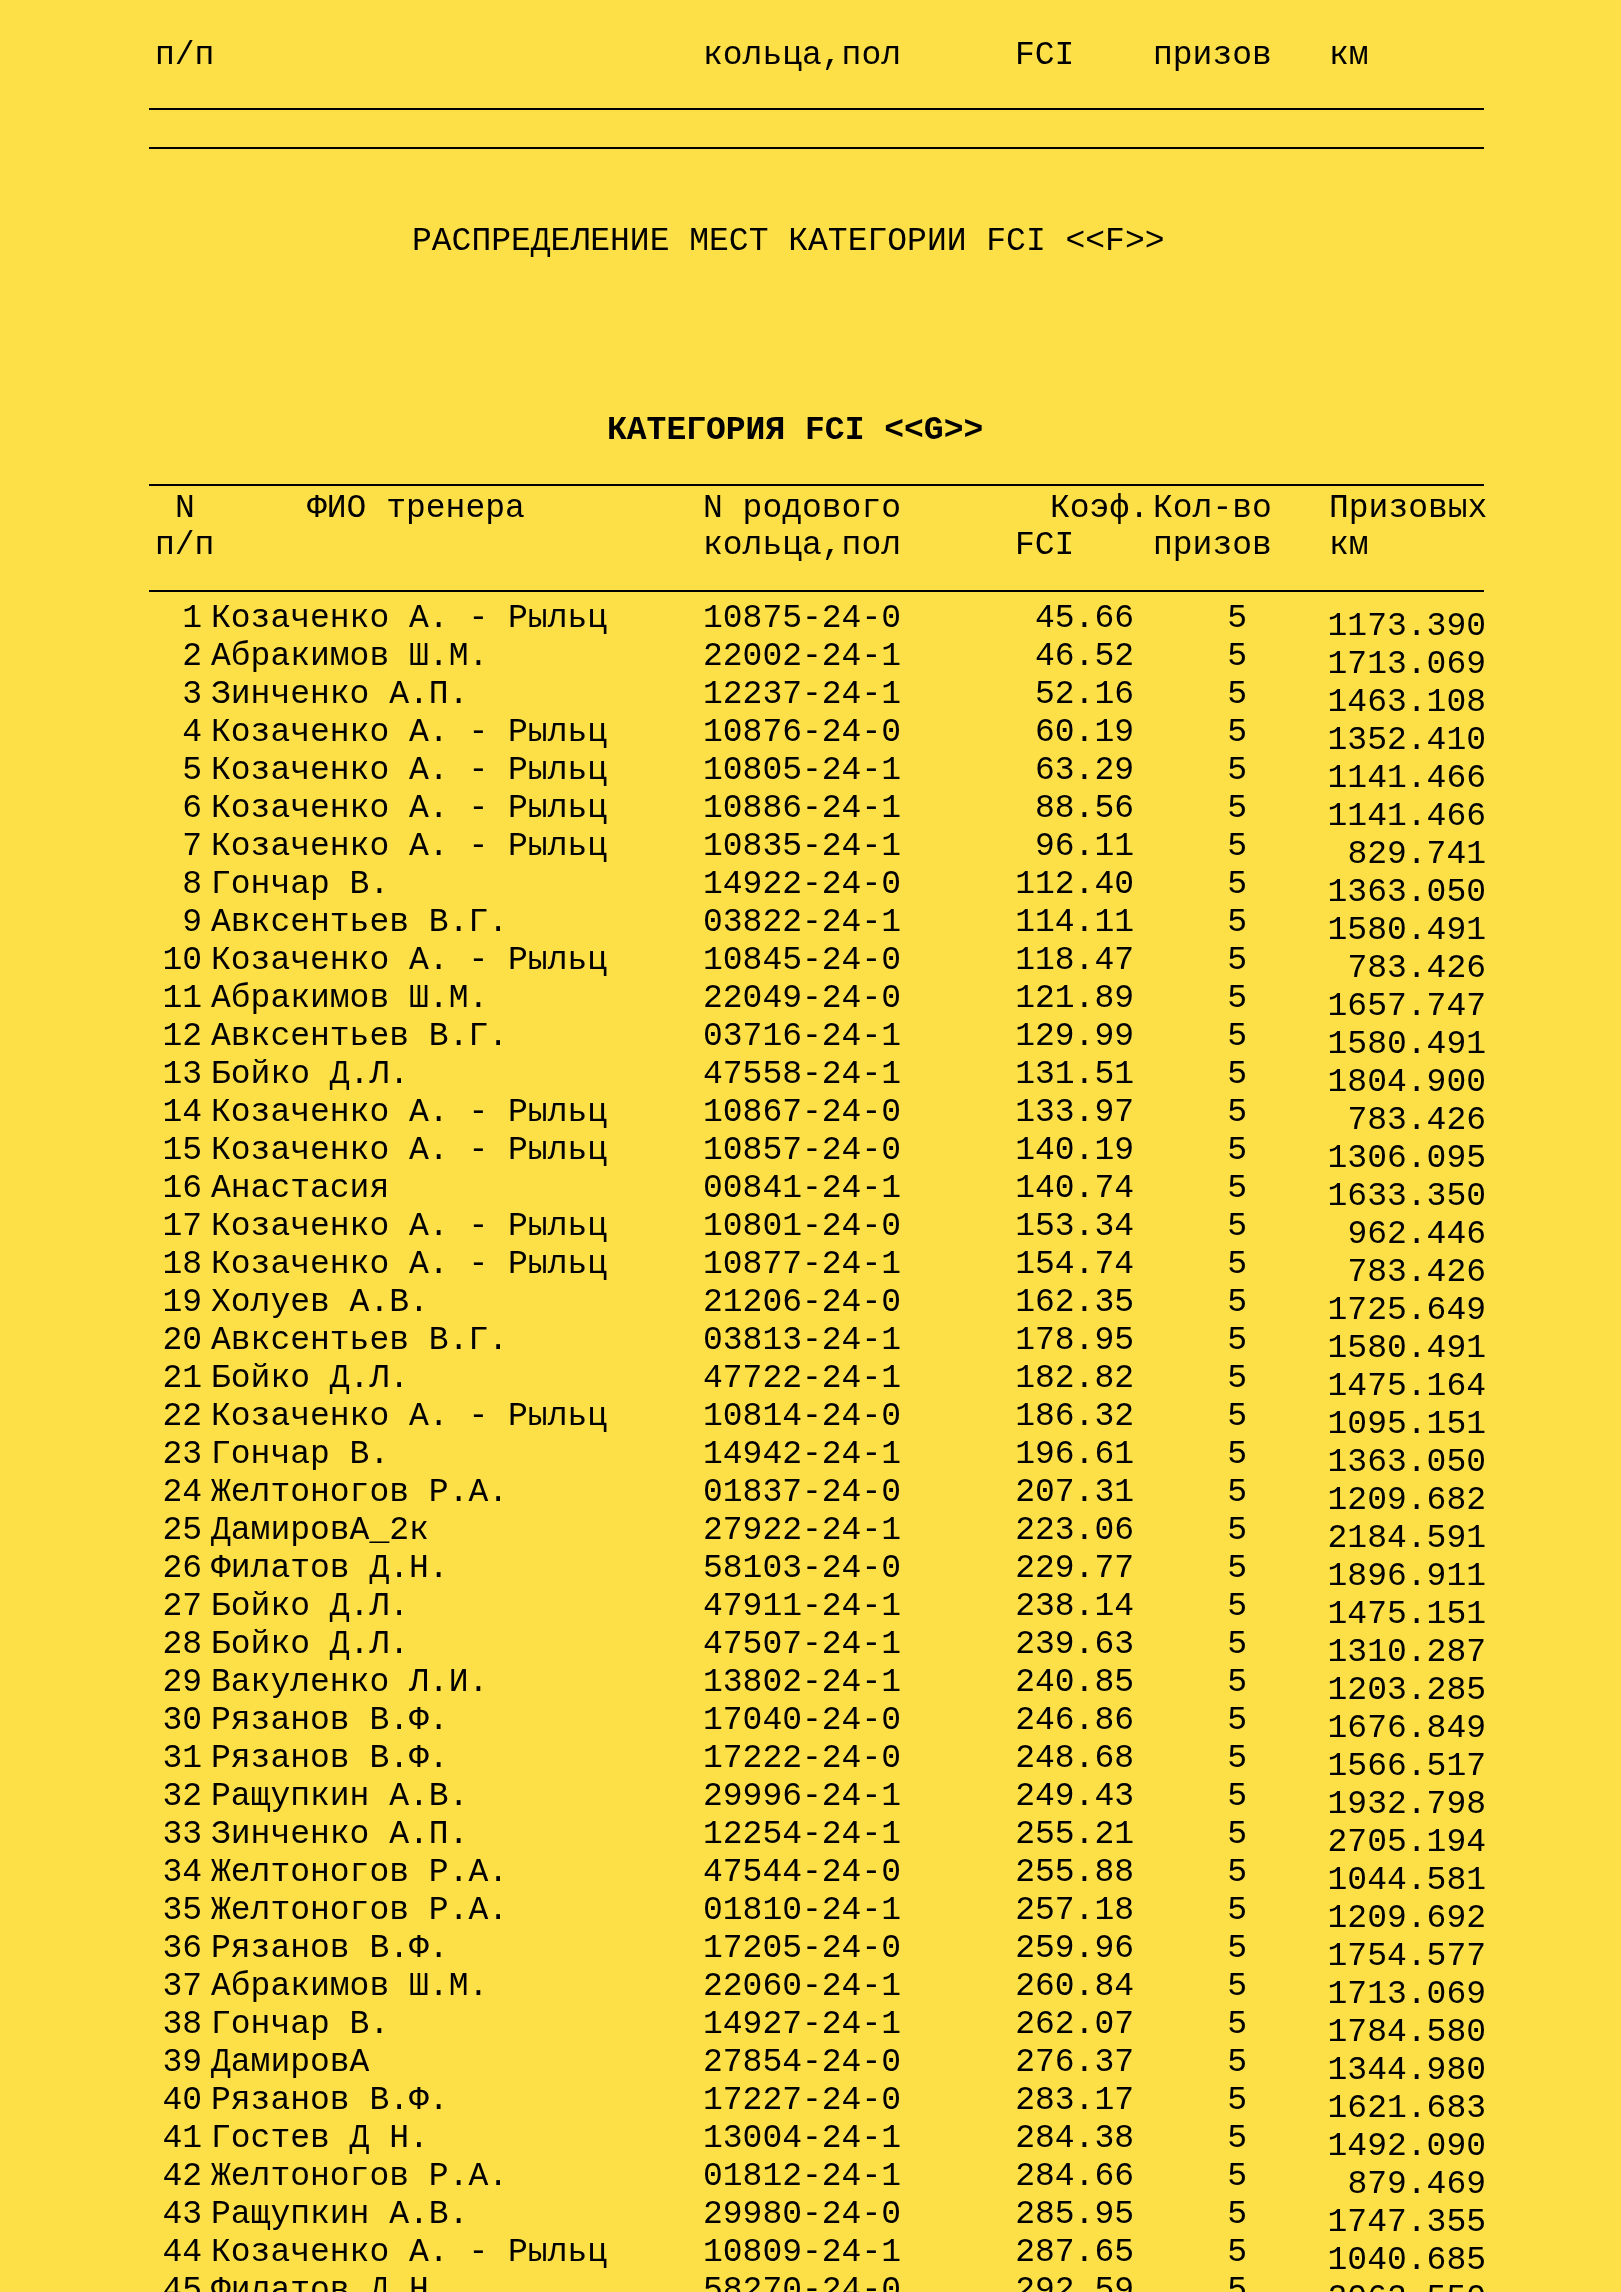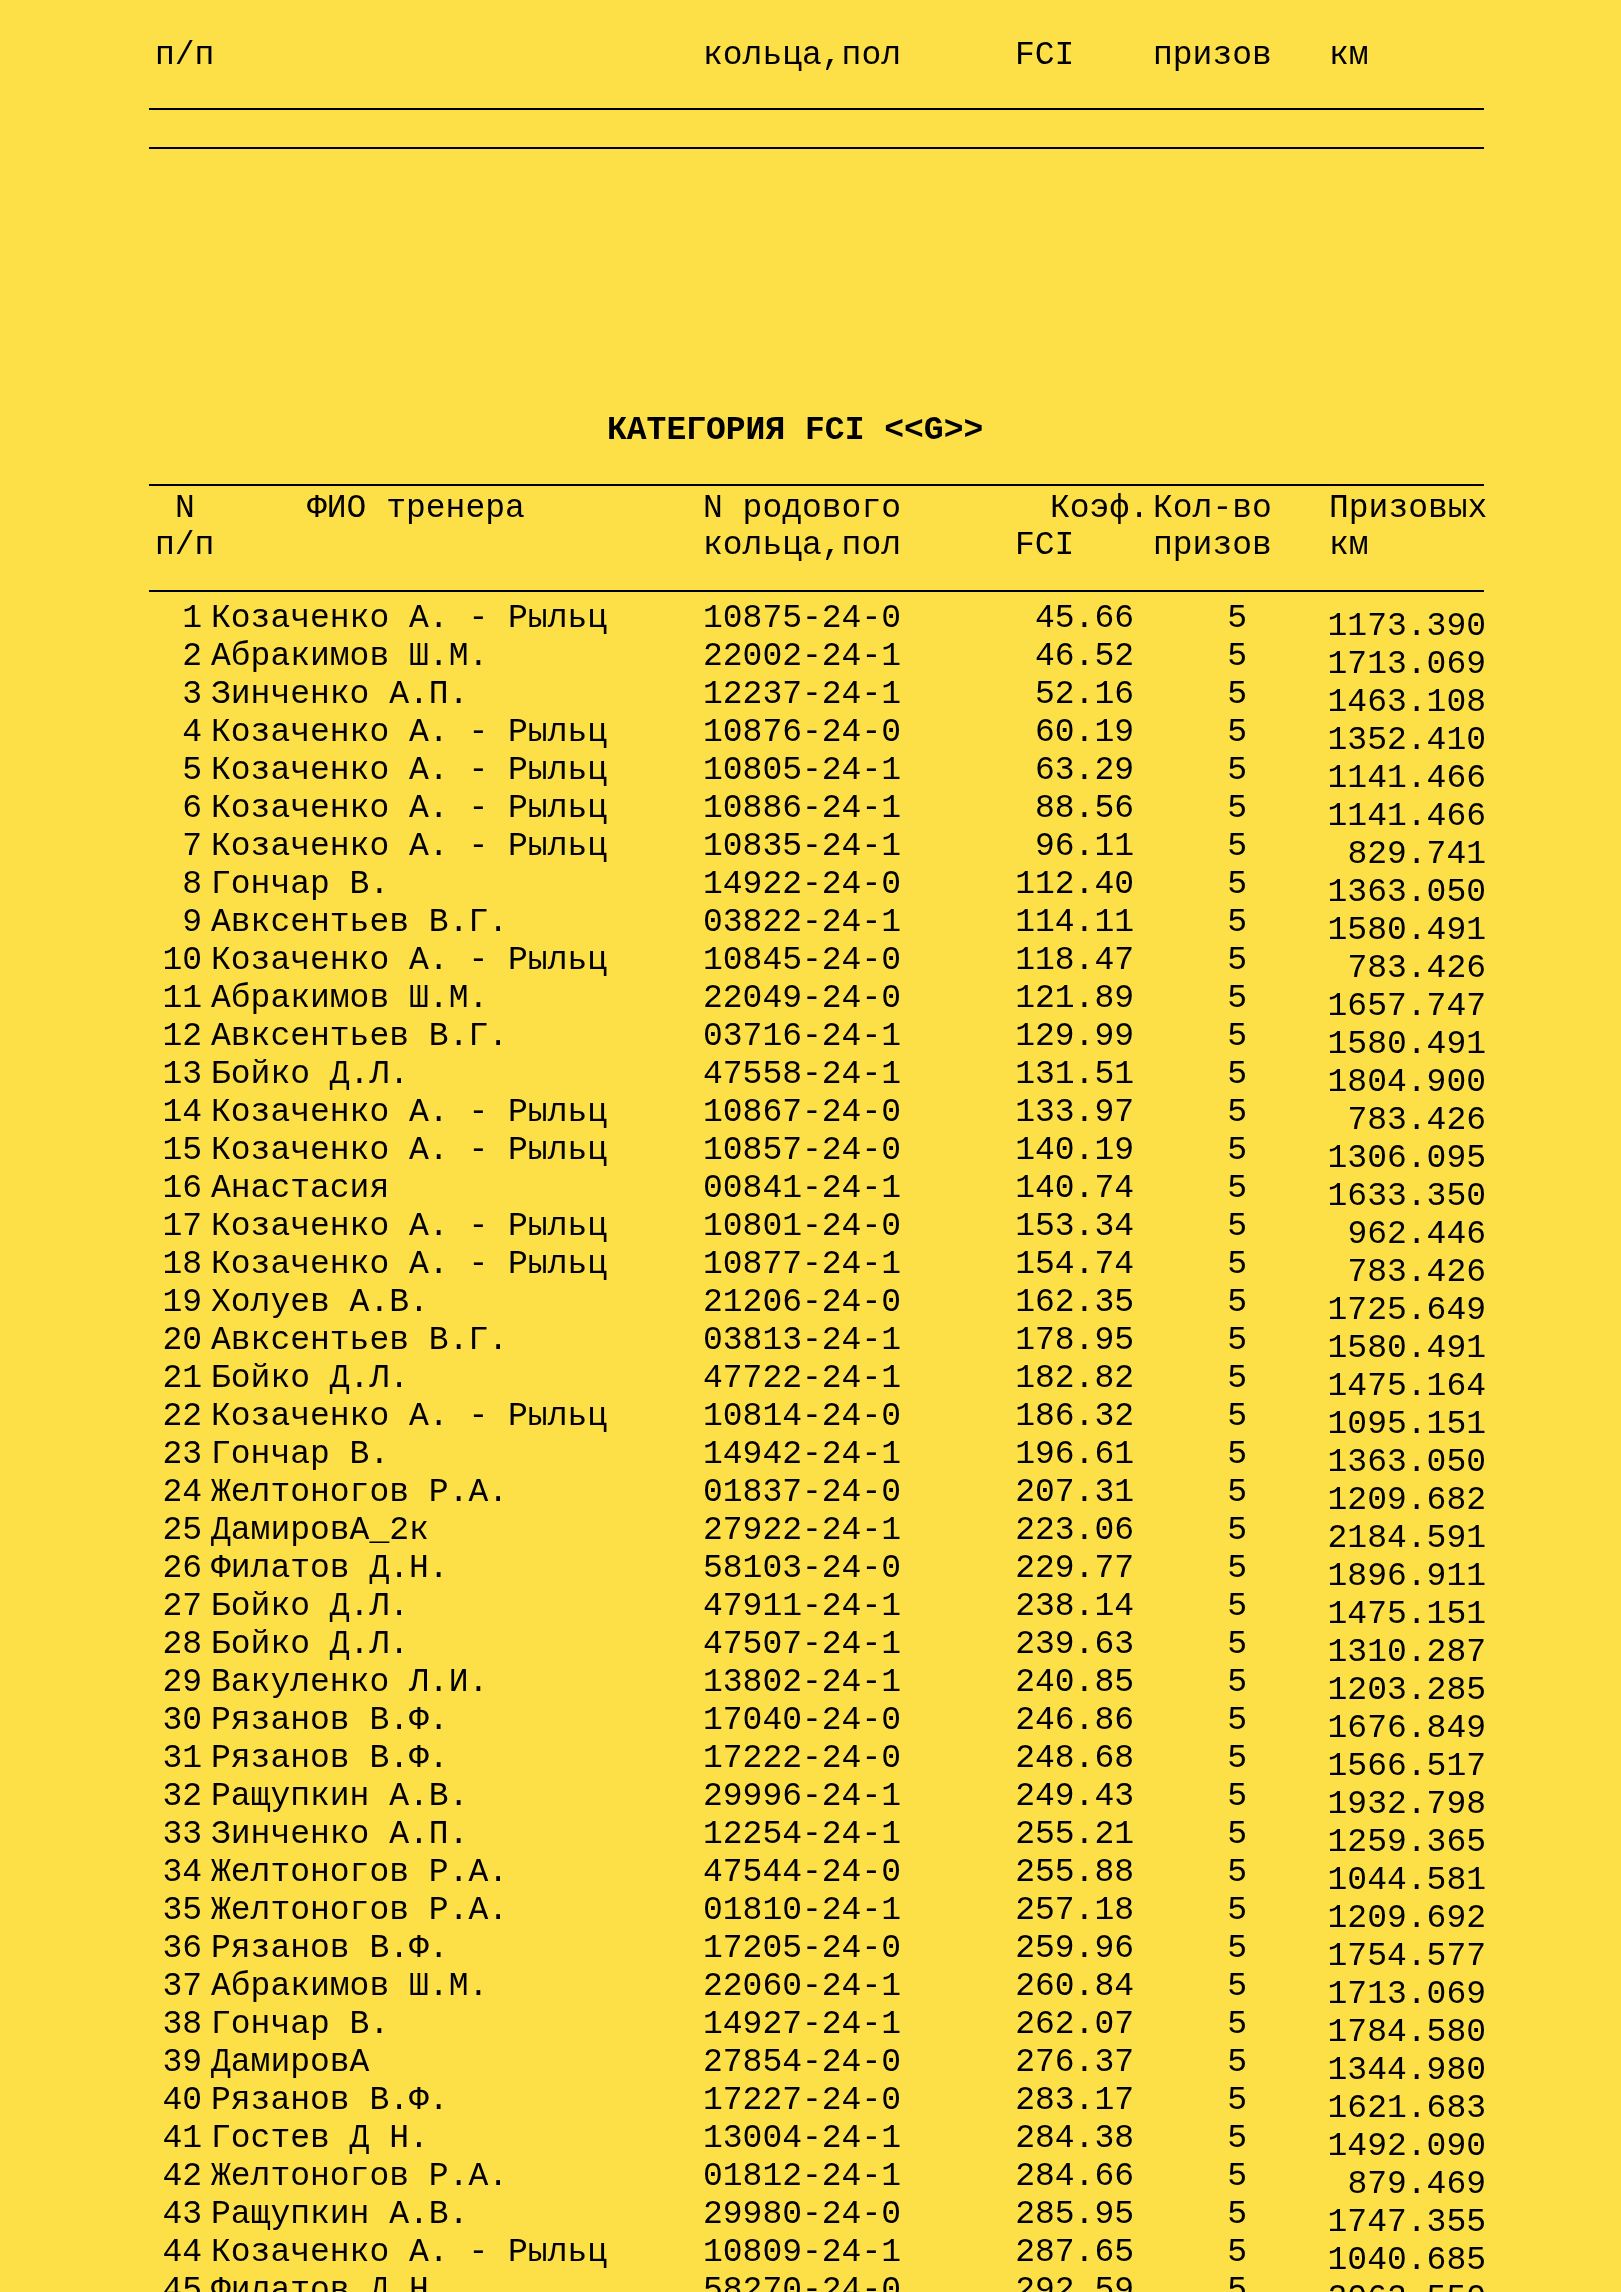--- a/index.html
+++ b/index.html
@@ -49,20 +49,21 @@
 
   <span class="abs tophdr" style="left:155px">п/п</span>
   <span class="abs tophdr" style="left:703px">кольца,пол</span>
   <span class="abs tophdr" style="left:1015px">FCI</span>
   <span class="abs tophdr" style="left:1153px">призов</span>
   <span class="abs tophdr" style="left:1329px">км</span>
 
   <div class="rule" style="top:108px"></div>
   <div class="rule" style="top:147px"></div>
 
+  <span class="abs title-f">РАСПРЕДЕЛЕНИЕ МЕСТ КАТЕГОРИИ FCI &lt;&lt;F&gt;&gt;</span>
   <span class="abs title-g">КАТЕГОРИЯ FCI &lt;&lt;G&gt;&gt;</span>
 
   <div class="rule" style="top:484px"></div>
 
   <span class="abs hline1" style="left:175px">N</span>
   <span class="abs hline2" style="left:155px">п/п</span>
   <span class="abs hline1" style="left:307px">ФИО тренера</span>
   <span class="abs hline1" style="left:703px">N родового</span>
   <span class="abs hline2" style="left:703px">кольца,пол</span>
   <span class="abs hline1" style="left:1050px">Коэф.</span>
@@ -330,21 +331,21 @@
         <span class="cell c-fci">249.43</span>
         <span class="cell c-prizes">5</span>
         <span class="cell c-km">1932.798</span>
       </div>
       <div class="row">
         <span class="cell c-num">33</span>
         <span class="cell c-name">Зинченко А.П.</span>
         <span class="cell c-ring">12254-24-1</span>
         <span class="cell c-fci">255.21</span>
         <span class="cell c-prizes">5</span>
-        <span class="cell c-km">1259.365</span>
+        <span class="cell c-km">2705.194</span>
       </div>
       <div class="row">
         <span class="cell c-num">34</span>
         <span class="cell c-name">Желтоногов Р.А.</span>
         <span class="cell c-ring">47544-24-0</span>
         <span class="cell c-fci">255.88</span>
         <span class="cell c-prizes">5</span>
         <span class="cell c-km">1044.581</span>
       </div>
       <div class="row">

